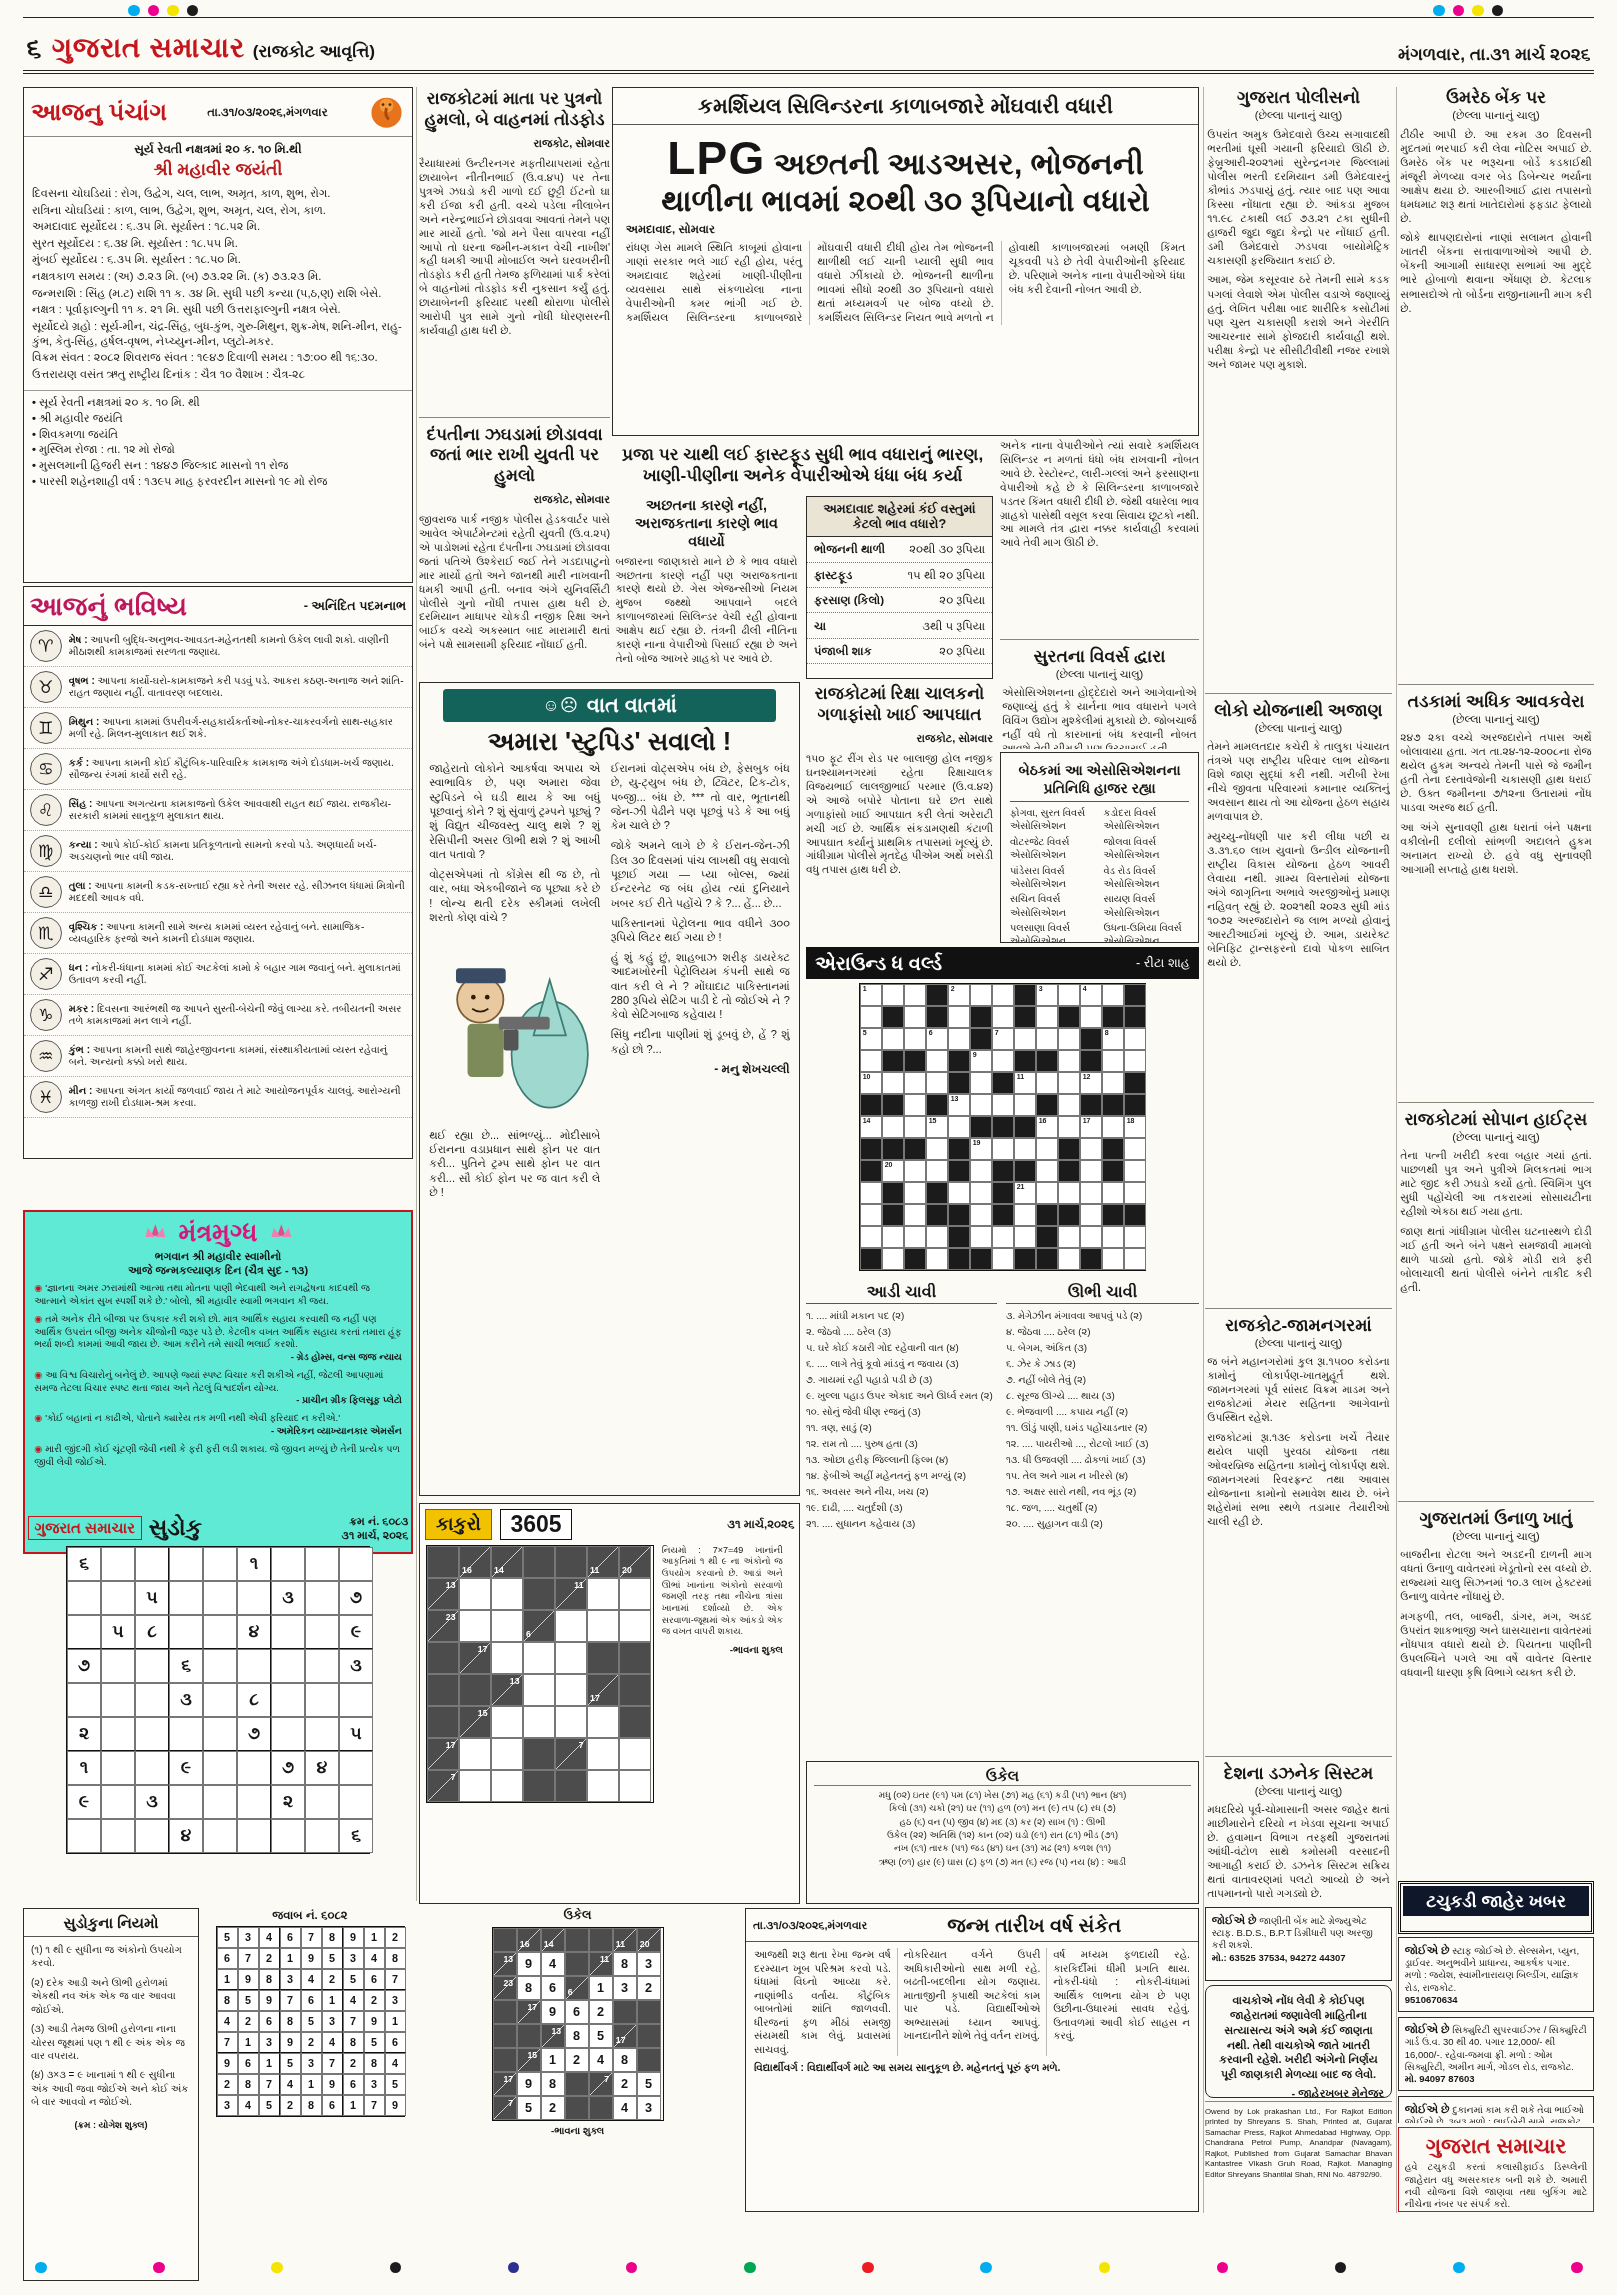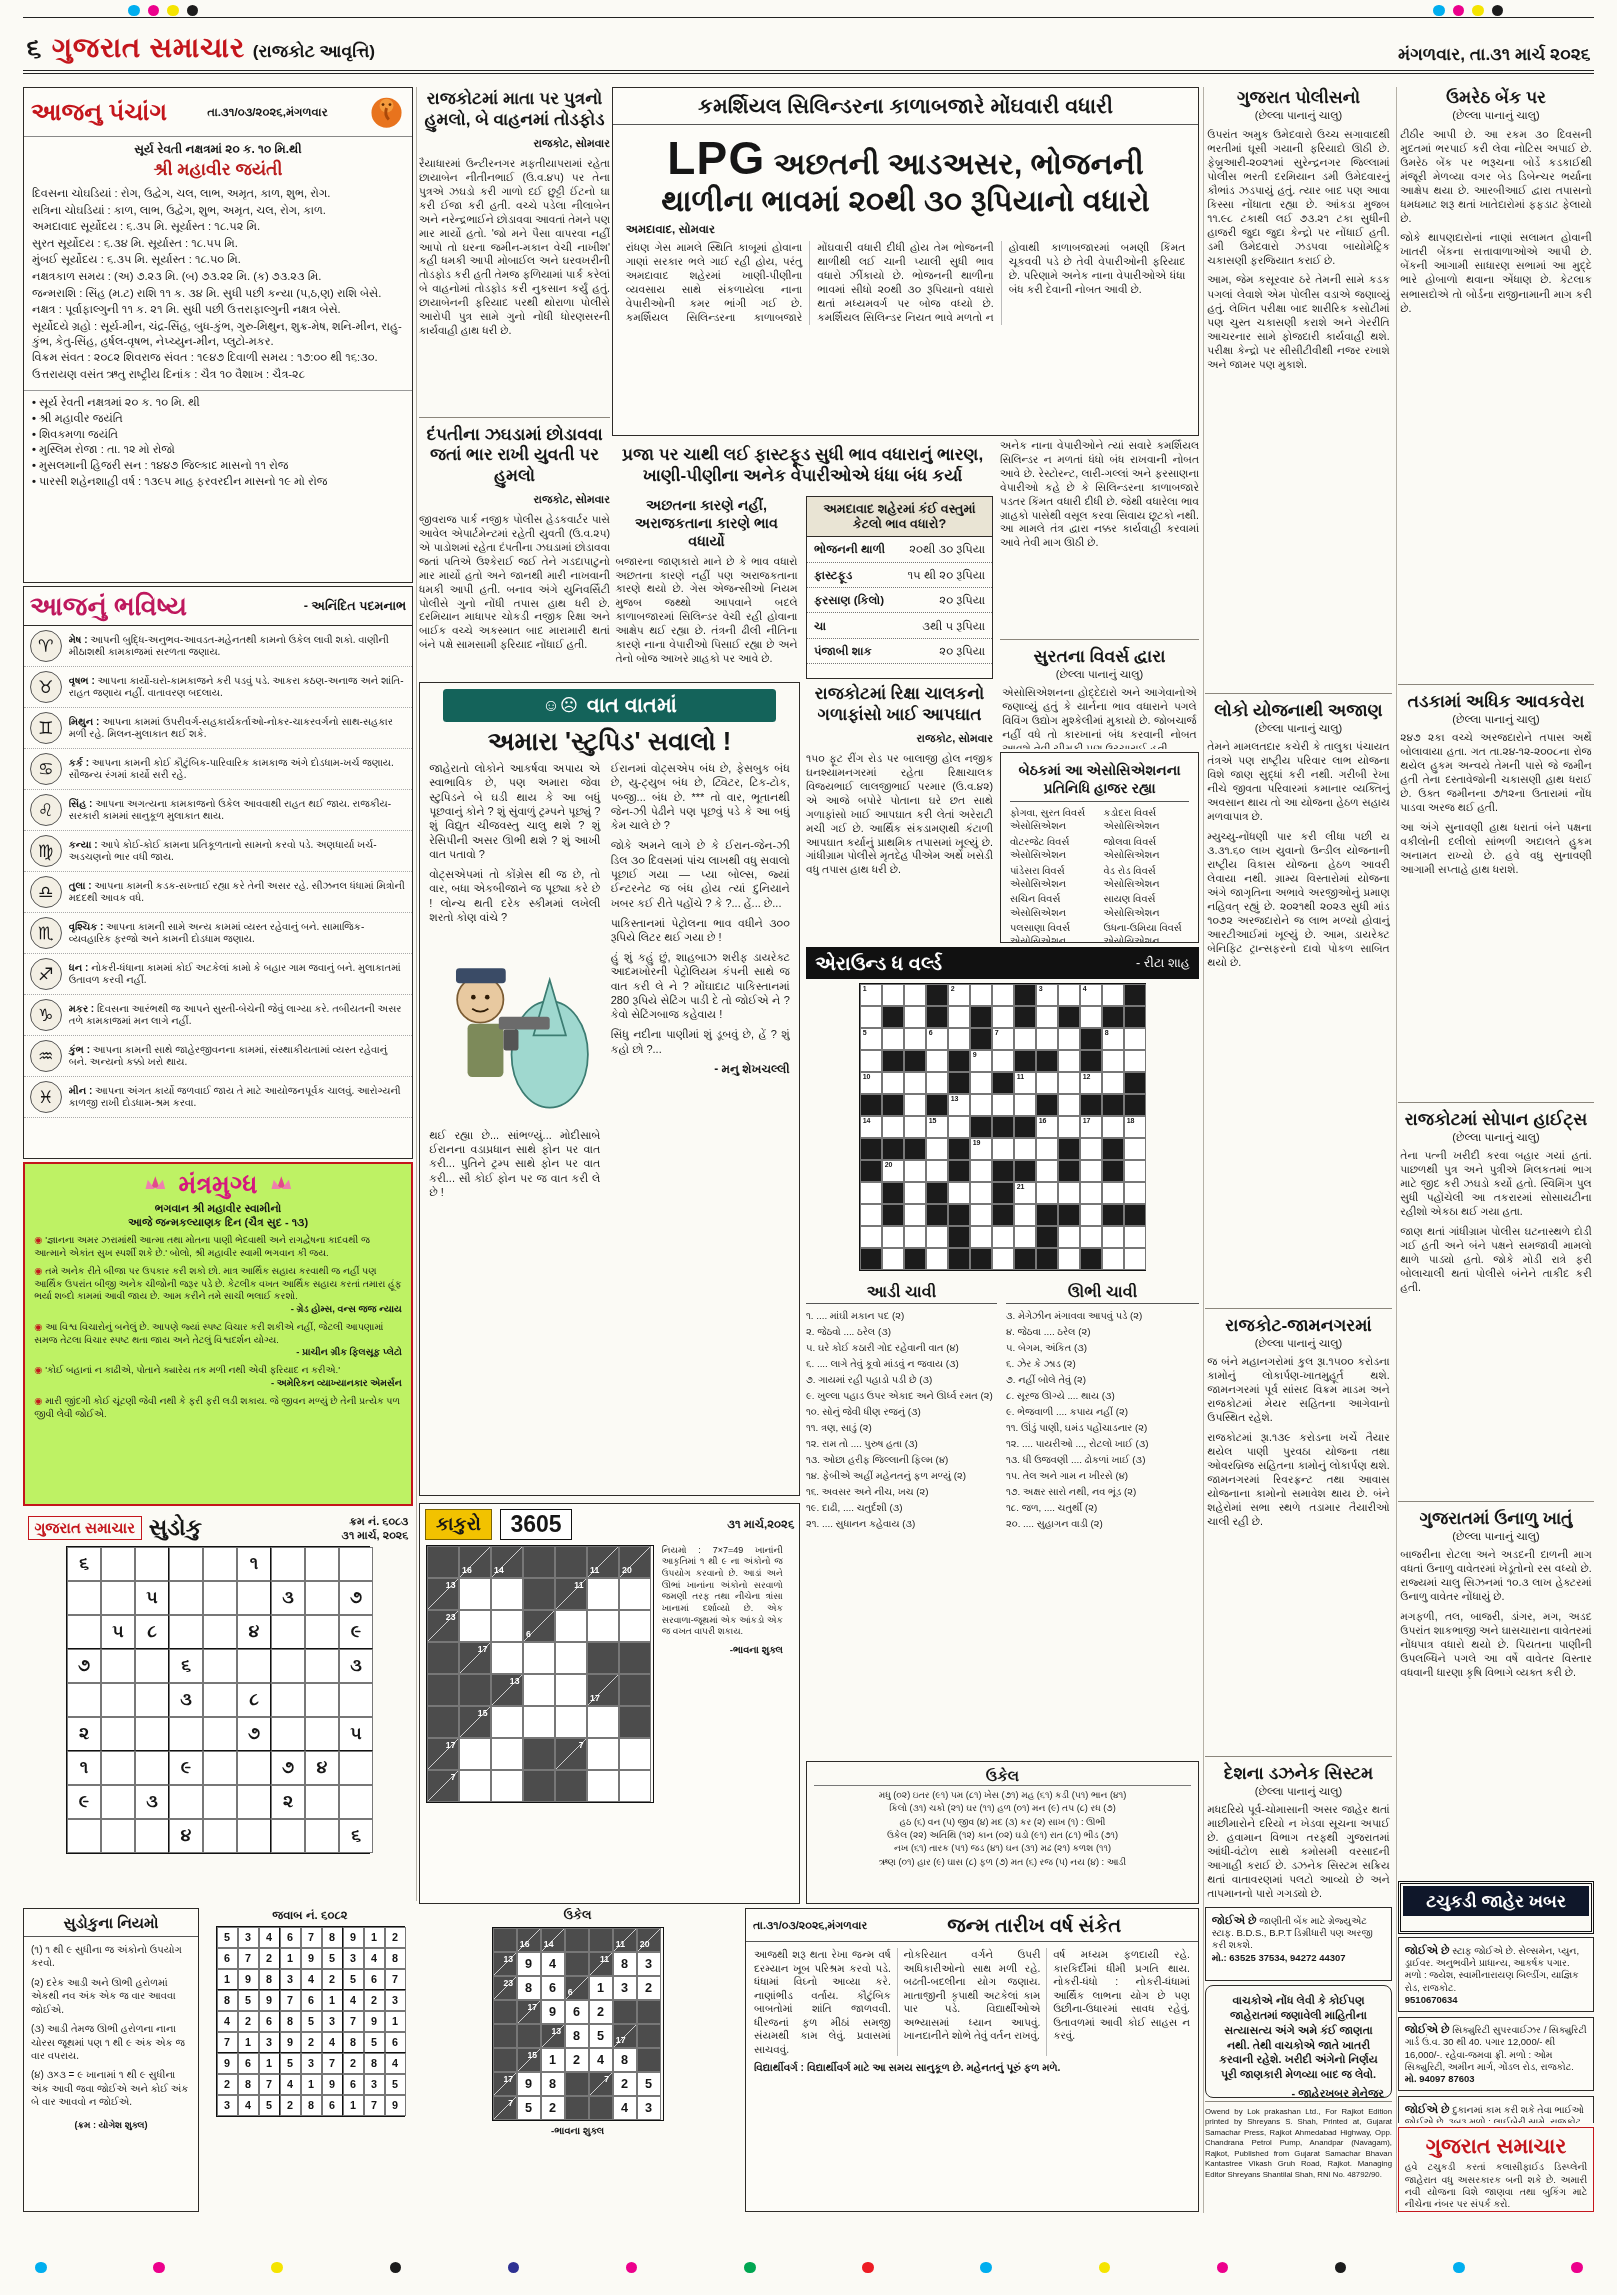--- a/index.html
+++ b/index.html
@@ -32,21 +32,21 @@
   .pan-bullets div::before{content:"• ";font-weight:bold;}
   
   .horo-head{display:flex;justify-content:space-between;align-items:center;border-bottom:1.7px solid #2e2b28;padding:3.5px 5.8px;}
   .horo-title{font-size:26px;font-weight:bold;color:#be185d;}
   .horo-author{font-size:12.7px;font-weight:bold;}
   .sign-row{display:flex;gap:7px;padding:4px 5.8px;border-bottom:0.6px dotted #aaa;align-items:center;}
   .sign-icon{flex:0 0 30px;height:30px;border:1.2px solid #555;border-radius:50%;display:flex;align-items:center;justify-content:center;font-size:17.3px;background:#f3efe4;}
   .sign-text{font-size:10px;line-height:1.25;}
   .sign-name{font-weight:bold;}
   
-  .mantra{border:2.3px double #c4161c;background:#bef264;}
+  .mantra{border:2.3px double #c4161c;background:#5eead4;margin-top:48px;}
   .mantra-head{display:flex;align-items:center;justify-content:center;gap:10.4px;padding:5.8px 0 1.2px 0;}
   .mantra-title{font-size:25.4px;font-weight:bold;color:#d6187e;}
   .mantra-sub{text-align:center;font-weight:bold;font-size:11px;line-height:1.3;margin-bottom:3.5px;}
   .mantra-items{padding:1.2px 9.2px;font-size:9.5px;line-height:1.32;}
   .mantra-item{margin-bottom:5.8px;}
   .mantra-item .q::before{content:"◉ ";color:#c4161c;}
   .mantra-by{text-align:right;font-weight:bold;}
   
   .sud-head{display:flex;justify-content:space-between;align-items:center;padding:3.5px 4.6px;}
   .sud-brand{border:1.2px solid #c4161c;color:#c4161c;font-weight:bold;font-size:15px;padding:2.3px 5.8px;}
@@ -411,21 +411,21 @@
         <div class="gcell su" style="font-size: 17.4px;">૪</div>
         <div class="gcell su" style="font-size: 17.4px;"></div>
         <div class="gcell su br3" style="font-size: 17.4px;"></div>
         <div class="gcell su" style="font-size: 17.4px;"></div>
         <div class="gcell su" style="font-size: 17.4px;"></div>
         <div class="gcell su" style="font-size: 17.4px;">૬</div>
       </div>
   </div>
 </div>
 
-<div class="abs box" style="left:23px;top:1908px;width:176px;height:304px;">
+<div class="abs box" style="left:23px;top:1908px;width:176px;height:373px;">
   <div class="ctr b" style="font-size:15px;border-bottom:1.2px solid #555;padding:4.6px 0;">સુડોકુના નિયમો</div>
   <div style="padding:5.8px 7px;font-size:10px;line-height:1.35;">
 
   <div style="margin-bottom:5.8px;">(૧) ૧ થી ૯ સુધીના જ અંકોનો ઉપયોગ કરવો.</div>
       <div style="margin-bottom:5.8px;">(૨) દરેક આડી અને ઊભી હરોળમાં એકથી નવ અંક એક જ વાર આવવા જોઈએ.</div>
       <div style="margin-bottom:5.8px;">(૩) આડી તેમજ ઊભી હરોળના નાના ચોરસ જૂથમાં પણ ૧ થી ૯ અંક એક જ વાર વપરાય.</div>
       <div style="margin-bottom:5.8px;">(૪) ૩×૩ = ૯ ખાનામાં ૧ થી ૯ સુધીના અંક આવી જવા જોઈએ અને કોઈ અંક બે વાર આવવો ન જોઈએ.</div>
     </div>
   <div class="ctr b" style="font-size:9.2px;">(ક્રમ : યોગેશ શુક્લ)</div>
 </div>

